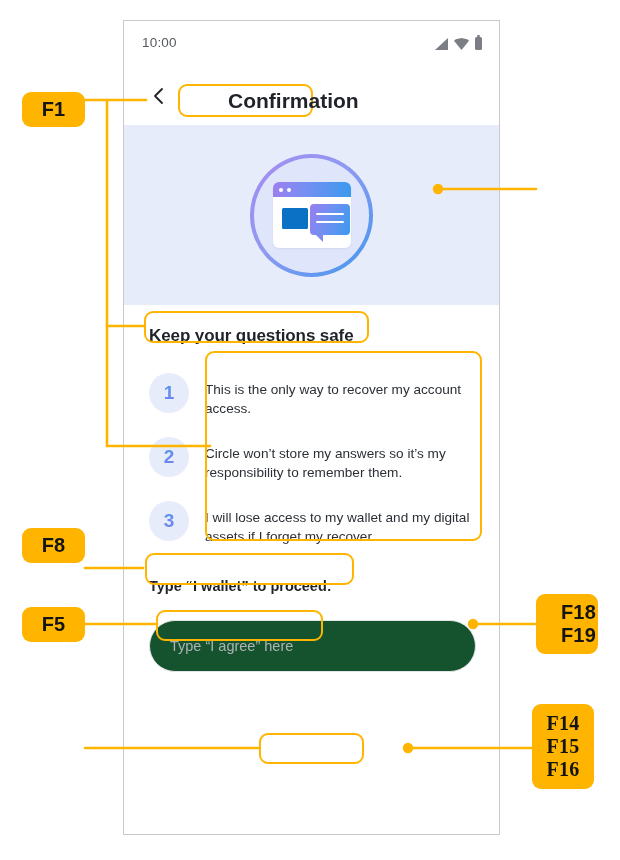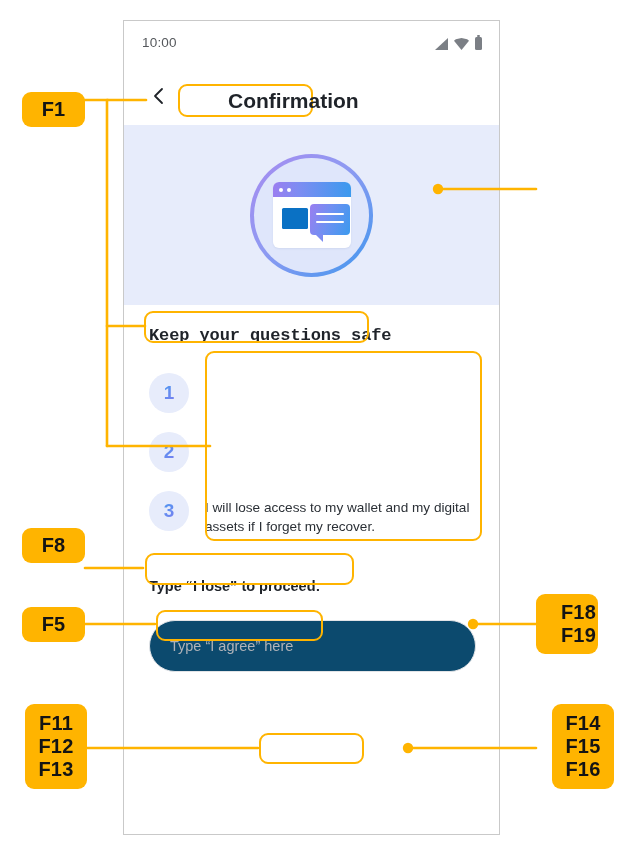--- a/index.html
+++ b/index.html
@@ -81,21 +81,21 @@
     border-left:8px solid transparent;border-right:0 solid transparent;
     border-top:8px solid #7b8bf2;
   }
   .bubble-line{position:absolute;left:6px;height:2.4px;background:#fff;border-radius:2px;}
   .bl1{top:9px;width:28px;}
   .bl2{top:17px;width:28px;}
 
   
   .heading{
     position:absolute;left:25px;top:305px;
-    font-size:17px;font-weight:bold;color:#1f2329;letter-spacing:-.1px;font-family:Liberation Mono, monospace;
+    font-size:17px;font-weight:bold;color:#1f2329;letter-spacing:-.1px;
   }
   .list{position:absolute;left:25px;top:352px;width:330px;}
   .li{display:flex;align-items:flex-start;margin-bottom:19px;}
   .li:last-child{margin-bottom:0;}
   .num{
     flex:0 0 auto;width:40px;height:40px;border-radius:50%;
     background:#e7ecfb;display:flex;align-items:center;justify-content:center;
     font-size:19px;font-weight:bold;
     background-clip:padding-box;
   }
@@ -110,21 +110,21 @@
   }
 
   
   .field-label{
     position:absolute;left:25px;top:557px;
     font-size:14.5px;font-weight:bold;color:#1f2329;
   }
   .textinput{
     position:absolute;left:25px;top:599px;width:327px;height:52px;
     box-sizing:border-box;border:1.3px solid #e2e4e7;border-radius:26px;
-    background:#0c4a6e;display:flex;align-items:center;padding:0 20px;
+    background:#14532d;display:flex;align-items:center;padding:0 20px;
     font-size:14.5px;color:#aeb2b8;cursor:text;
   }
   .continue{
     position:absolute;left:25px;top:721px;width:327px;height:56px;
     border:none;border-radius:28px;background:#85bae1;
     color:#e3e9ee;font-size:15.5px;font-weight:bold;
     font-family:inherit;cursor:default;
     display:flex;align-items:center;justify-content:center;
   }
 
@@ -187,35 +187,37 @@
       </div>
     </div>
 
     <div class="heading">Keep your questions safe</div>
 
     <div class="list">
       <div class="li">
         <div class="num">
           <span>1</span>
         </div>
+        <div class="li-txt">This is the only way to recover my account access.</div>
       </div>
       <div class="li">
         <div class="num">
           <span>2</span>
         </div>
+        <div class="li-txt">Circle won’t store my answers so it’s my responsibility to remember them.</div>
       </div>
       <div class="li">
         <div class="num">
           <span>3</span>
         </div>
         <div class="li-txt">I will lose access to my wallet and my digital assets if I forget my recover.</div>
       </div>
     </div>
 
-    <div class="field-label">Type “I lose” to proceed:</div>
+    <div class="field-label">Type “I wallet” to proceed:</div>
     <div class="textinput">Type “I agree” here</div>
 
   </div>
 
   <div class="ann">
 
     <svg width="620" height="860">
       <g fill="none" stroke="#ffb400" stroke-width="2.6" stroke-linecap="round">
 
         <path d="M85 100 H107 V446"></path>
@@ -262,26 +264,21 @@
 
     <div class="badge" style="left:22px;top:607px;width:63px;height:35px;">
       <div>F5</div>
     </div>
 
     <div class="badge" style="left:536px;top:594px;width:62px;height:60px;padding-left:23px;">
       <div>F18</div>
       <div>F19</div>
     </div>
 
-    <div class="badge" style="left:25px;top:704px;width:62px;height:85px;">
-      <div>F11</div>
-      <div>F12</div>
-      <div>F13</div>
-    </div>
-
-    <div class="badge" style="left:552px;top:704px;width:62px;height:85px;">
+
+    <div class="badge" style="left:532px;top:704px;width:62px;height:85px;font-family:Liberation Serif, serif;">
       <div>F14</div>
       <div>F15</div>
       <div>F16</div>
     </div>
 
   </div>
 </div>
 
 </body></html>

